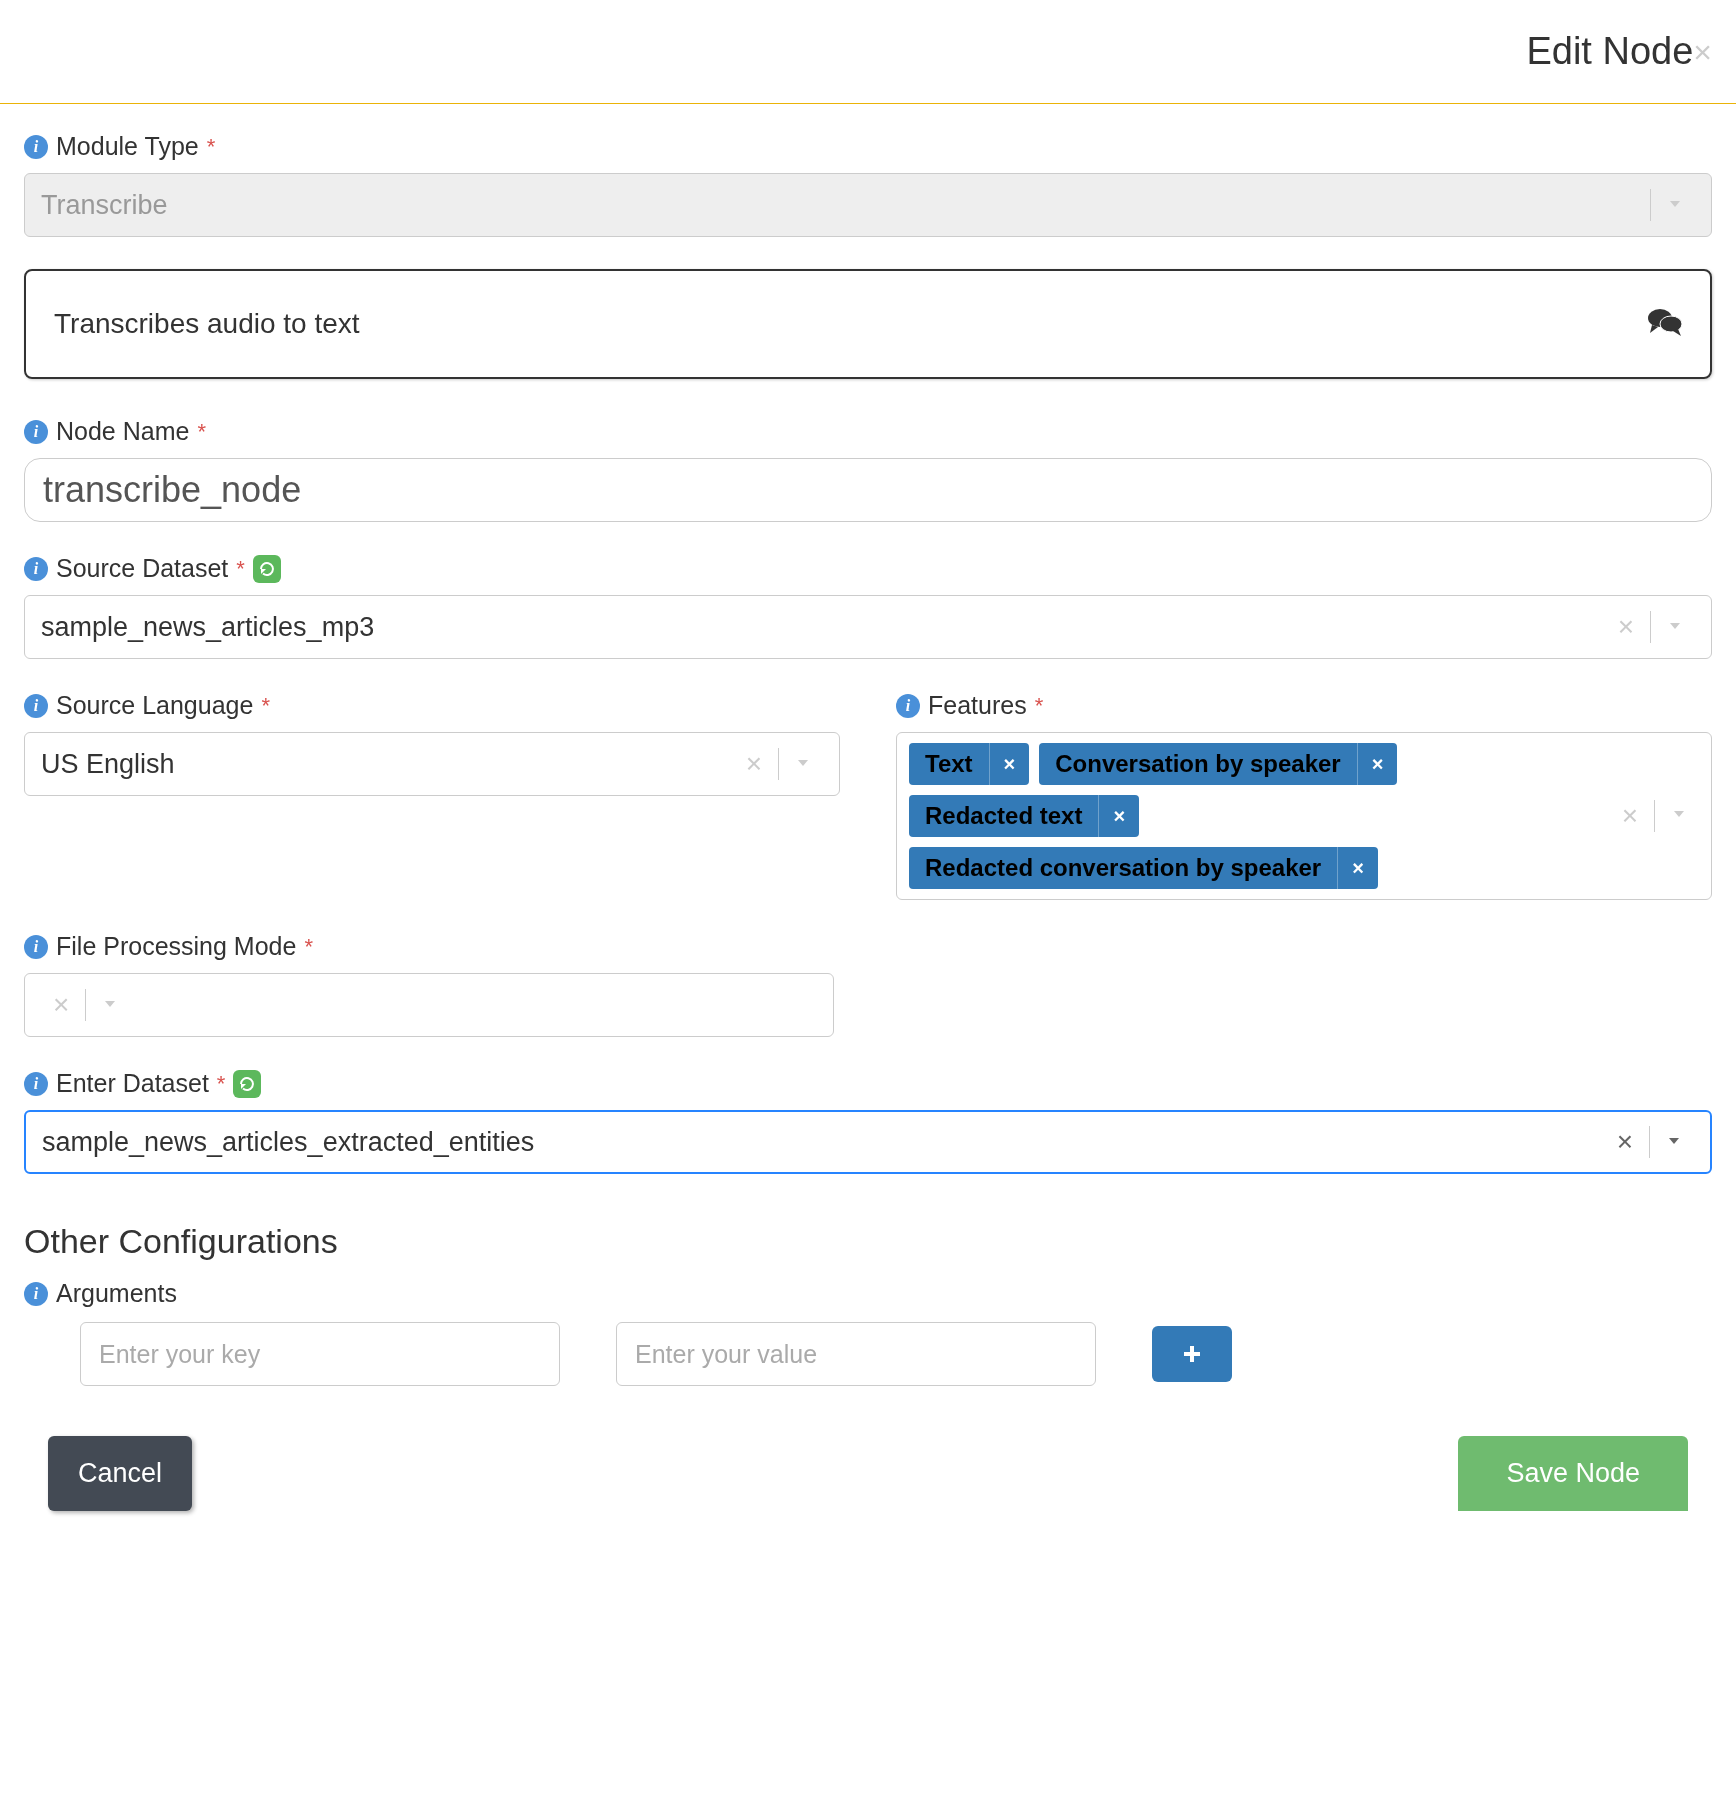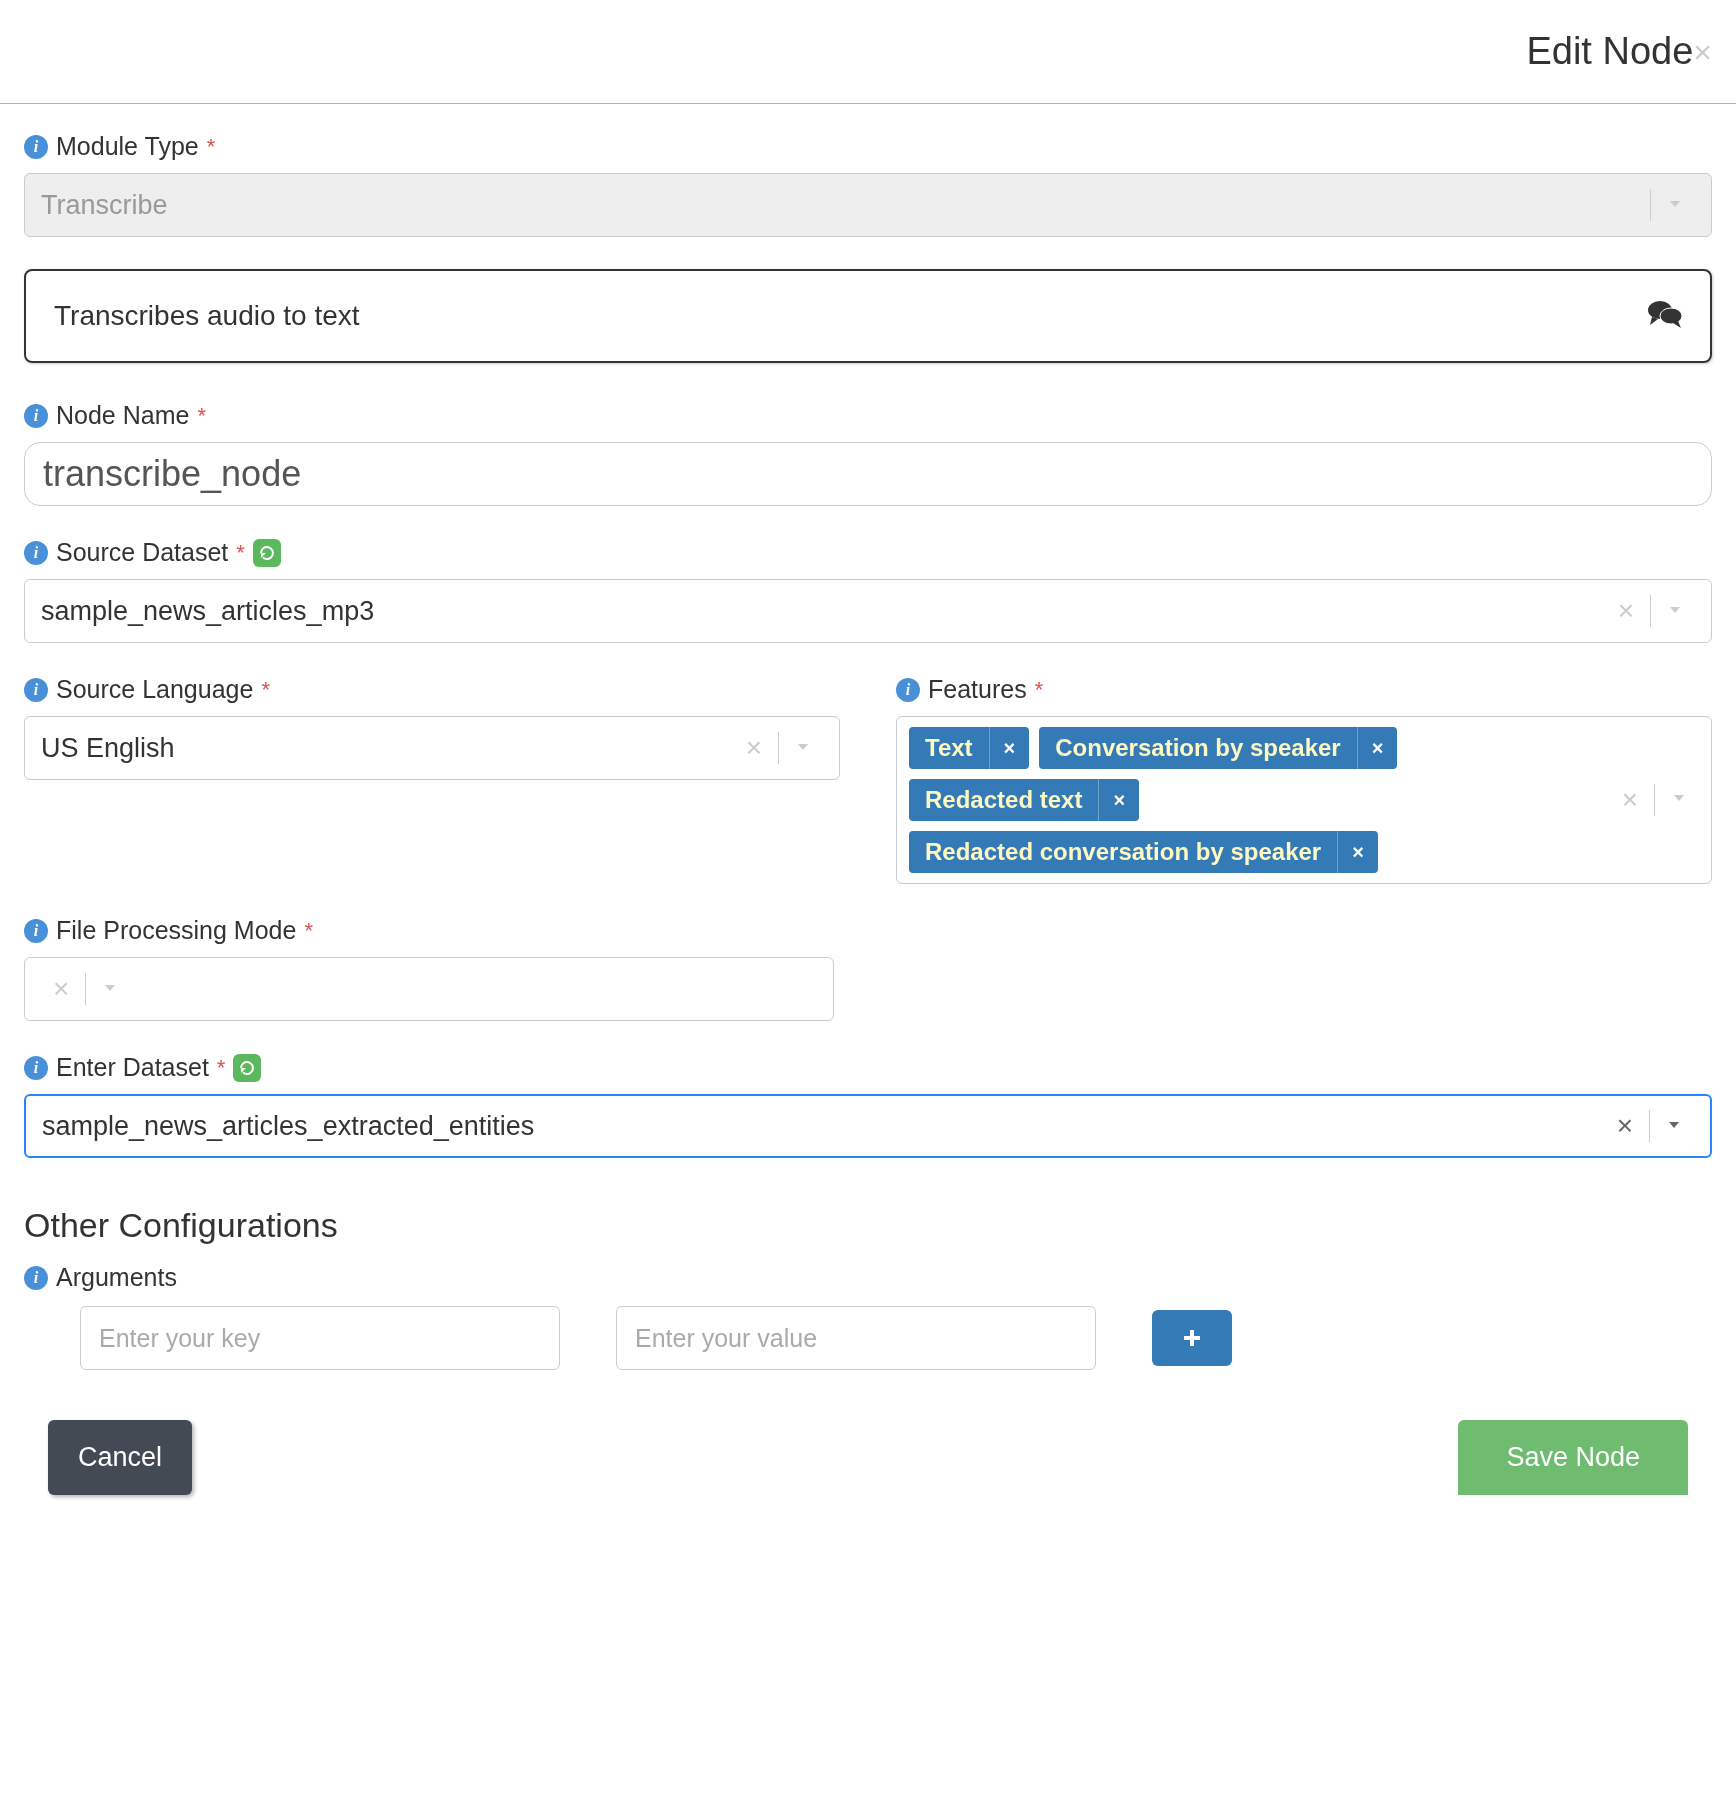--- a/index.html
+++ b/index.html
@@ -113,21 +113,21 @@
 }
 .select-arrow {
   color: #ccc;
   padding: 0 10px;
   cursor: pointer;
 }
 .select-arrow svg { width: 20px; height: 20px; }
 .description-box {
   border: 2px solid #333;
   border-radius: 8px;
-  padding: 28px 28px;
+  padding: 36px 28px;
   display: flex;
   align-items: center;
   justify-content: space-between;
   margin-bottom: 38px;
   box-shadow: 1px 1px 3px rgba(0,0,0,0.2);
 }
 .description-text {
   font-size: 28px;
   color: #333;
 }
@@ -166,21 +166,21 @@
 }
 .tag {
   display: inline-flex;
   align-items: stretch;
   background: #337ab7;
   border-radius: 4px;
   overflow: hidden;
   height: 42px;
 }
 .tag-label {
-  color: #fef9c3;
+  color: #000000;
   font-size: 24px;
   font-weight: 600;
   padding: 0 16px;
   display: flex;
   align-items: center;
 }
 .tag-remove {
   color: #fff;
   padding: 0 14px;
   display: flex;

